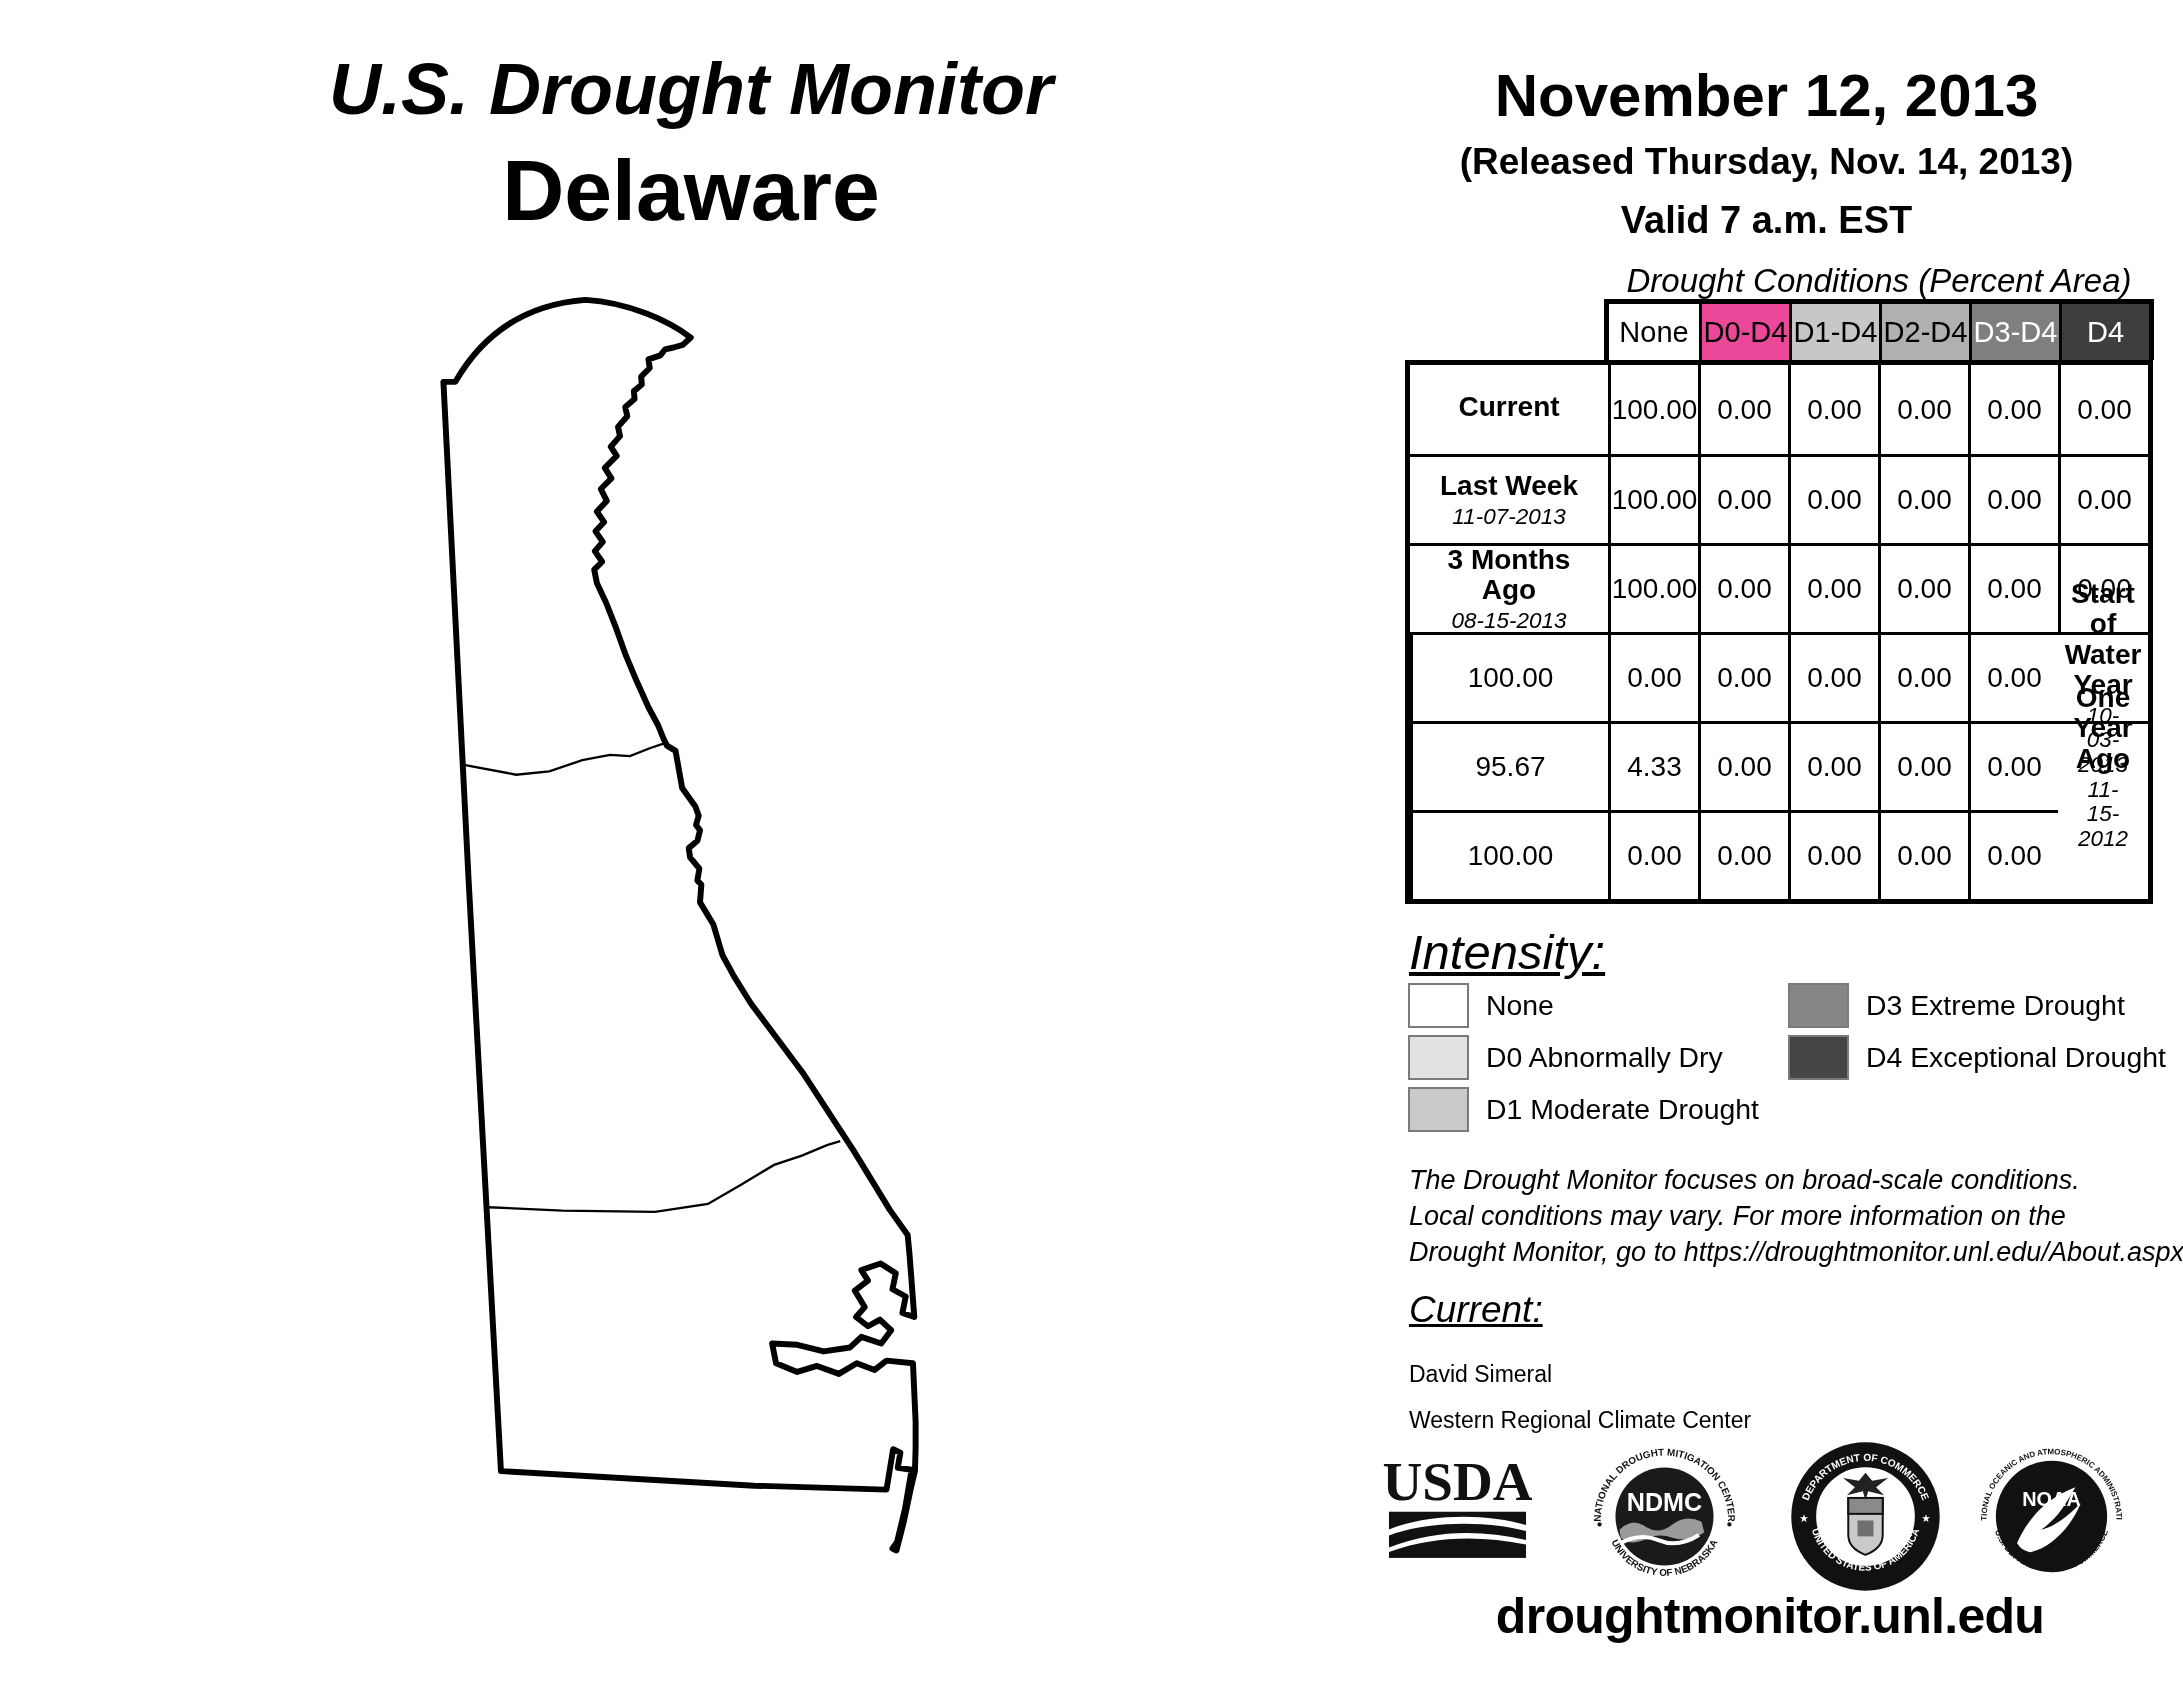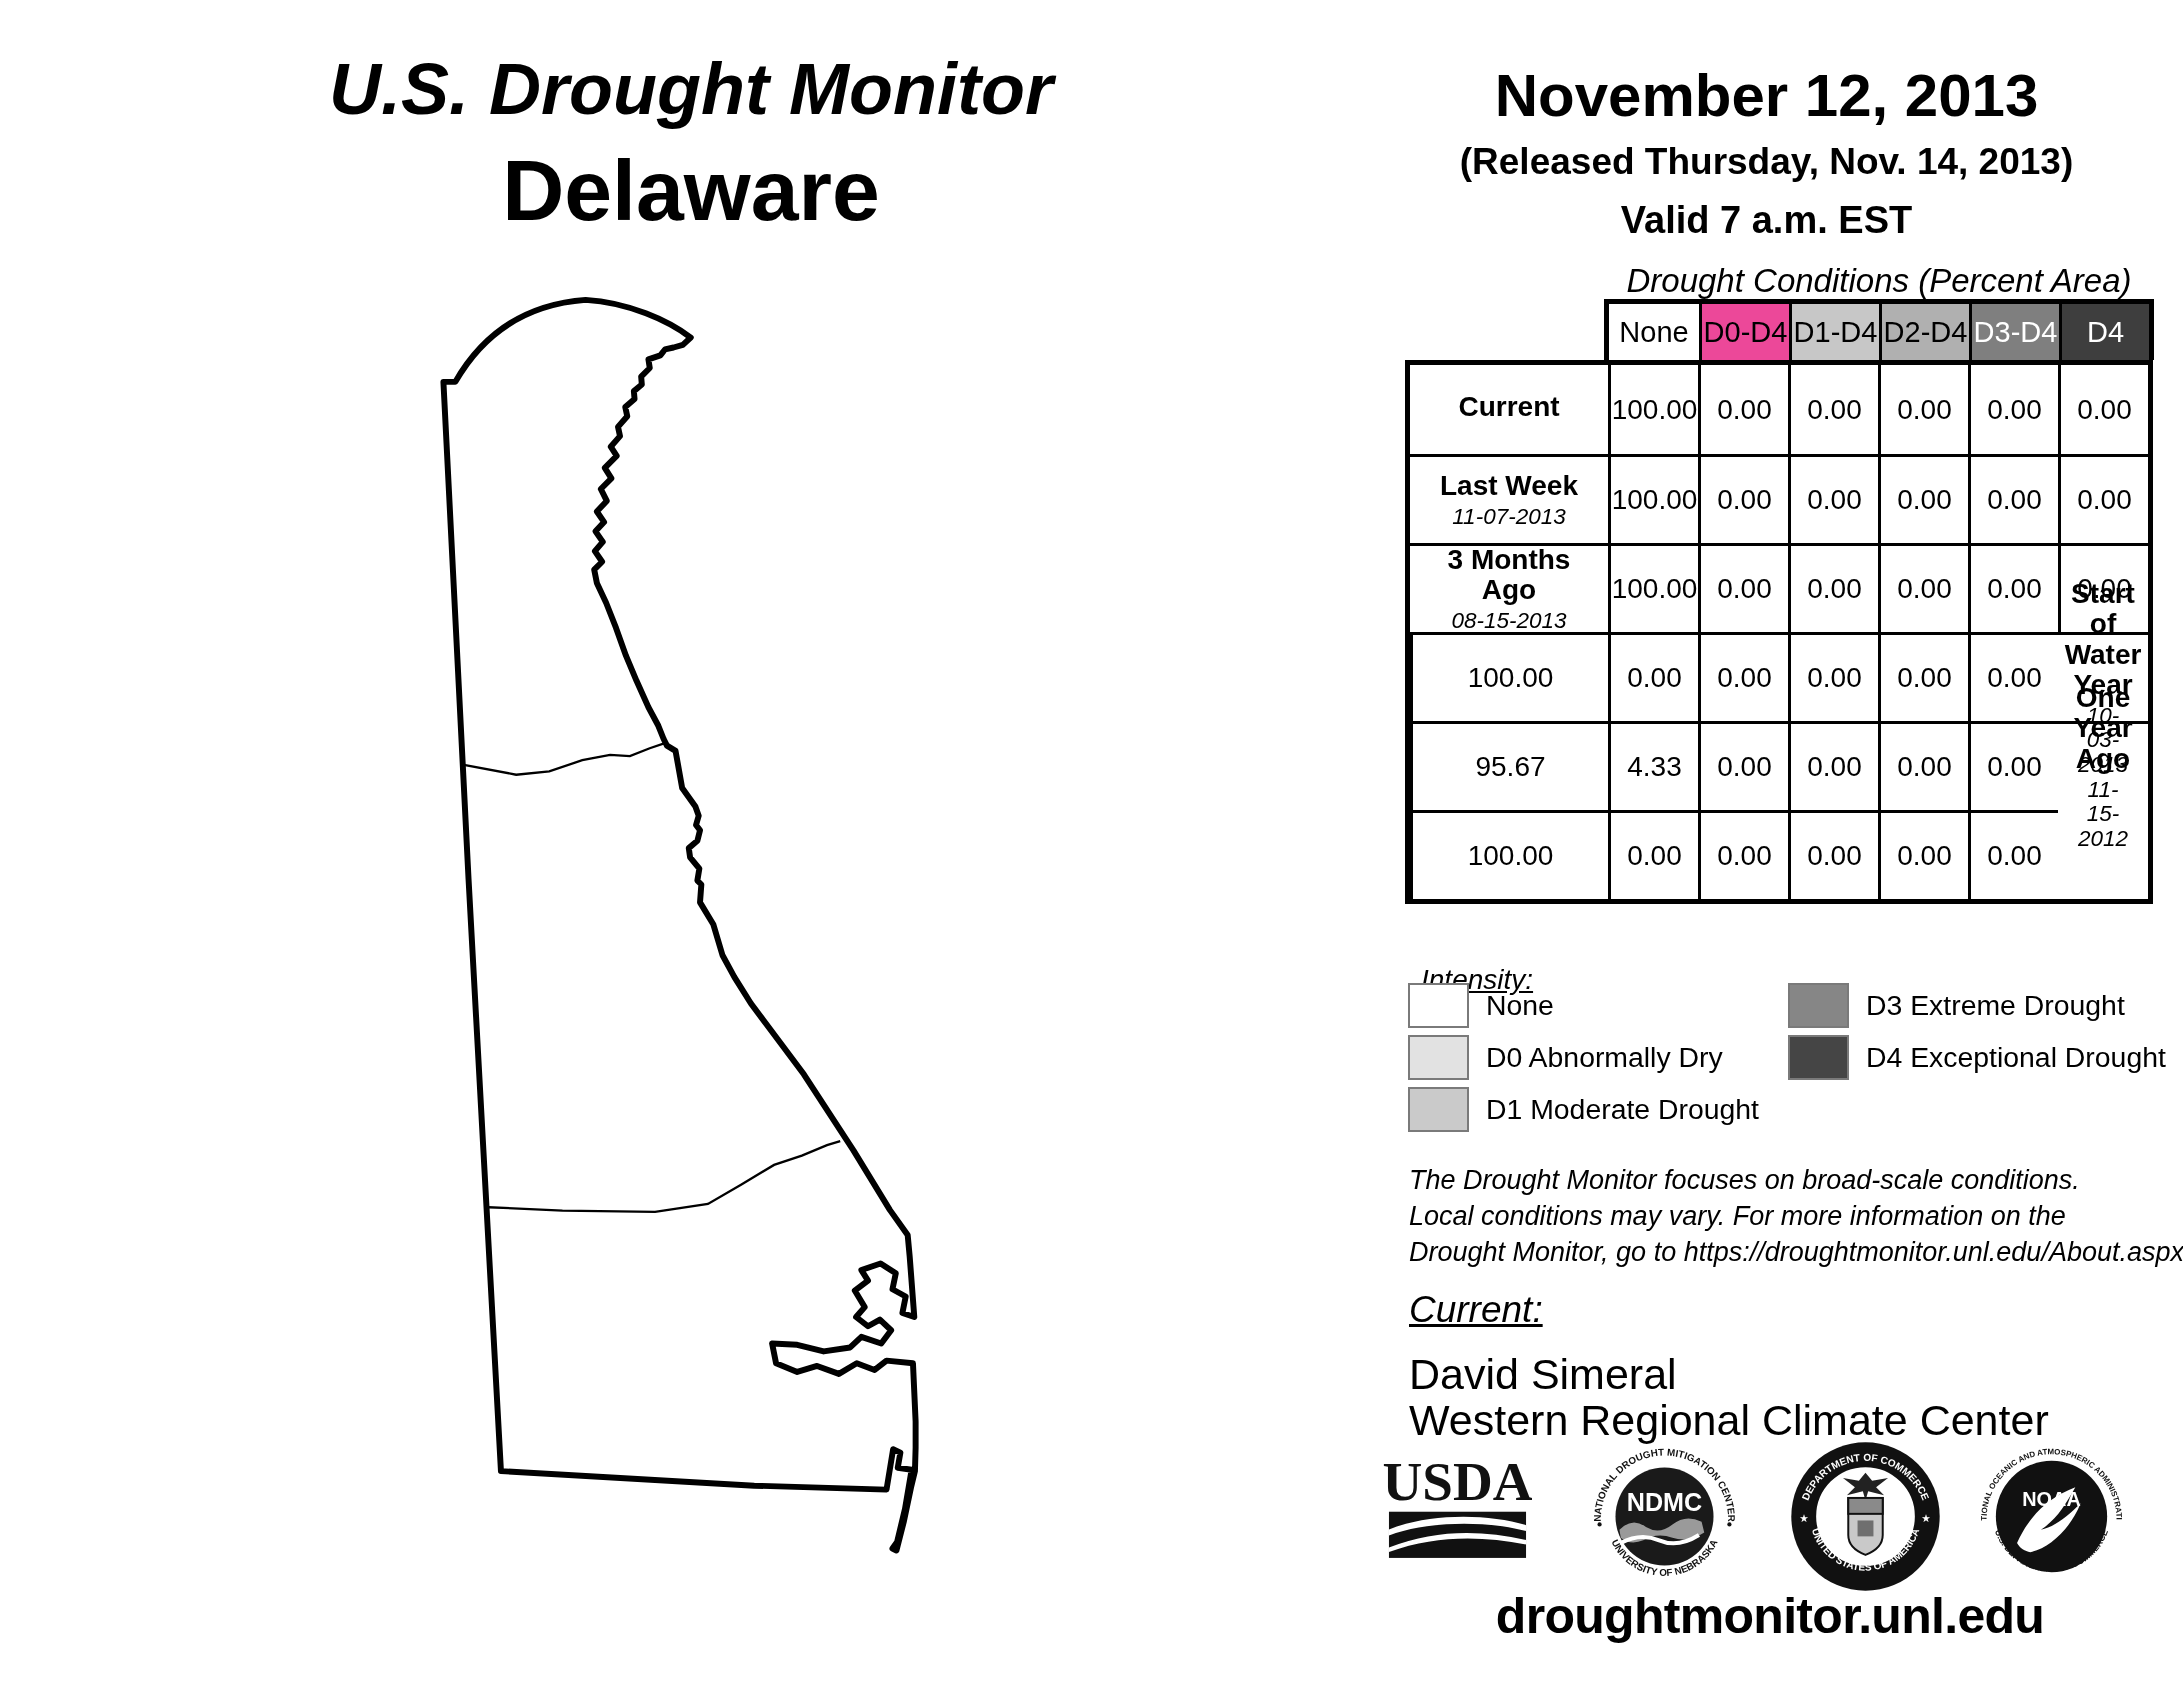--- a/index.html
+++ b/index.html
@@ -36,35 +36,35 @@
              grid-template-columns: 198px repeat(6, 90px); grid-auto-rows: 89px;
              border: 5.3px solid #000; background: #fff; }
   .dm-body > div { border-top: 3.3px solid #000; display: flex; align-items: center; justify-content: center; }
   .dm-body > div:nth-child(-n+7) { border-top: none; }
   .vcell { border-left: 3.3px solid #000; font-size: 28px; white-space: nowrap; }
   .lcell { flex-direction: column; text-align: center; line-height: 1.08; padding: 0 18px; }
   .rl { font-size: 28px; font-weight: bold; }
   .rd { font-size: 22.5px; font-style: italic; margin-top: 4px; }
 
   
-  .intensity-heading { left: 1409px; top: 964px; font-size: 28px; font-style: italic;
-                       text-decoration: underline; margin-left: 12px; }
+  .intensity-heading { left: 1409px; top: 924px; font-size: 49px; font-style: italic;
+                       text-decoration: underline; }
   .legend-col { top: 979px; }
   .legend-col.c1 { left: 1408px; }
   .legend-col.c2 { left: 1788px; }
   .leg-row { display: flex; align-items: center; height: 52px; }
   .swatch { width: 61px; height: 45px; border: 2.6px solid #7a7a7a; flex: none; margin-right: 17px; }
   .leg-label { font-size: 28.4px; white-space: nowrap; }
 
   
   .disclaimer { left: 1409px; top: 1162px; width: 781px; font-size: 27px; font-style: italic;
                 line-height: 36px; }
   .author-block { left: 1409px; top: 1289px; }
   .author-heading { font-size: 37px; font-style: italic; text-decoration: underline; margin-bottom: 20px; }
-  .author-line { font-size: 43px; line-height: 46px; }
+  .author-line { font-size: 23px; line-height: 46px; }
 
   
   .logo { position: absolute; }
   .logo-usda { left: 1383px; top: 1452px; }
   .logo-ndmc { left: 1585px; top: 1437px; }
   .logo-doc  { left: 1786px; top: 1437px; }
   .logo-noaa { left: 1972px; top: 1437px; }
 
   .footer-url { left: 1439px; top: 1587px; width: 662px; text-align: center;
                 font-size: 50px; font-weight: bold; letter-spacing: -0.7px; }

